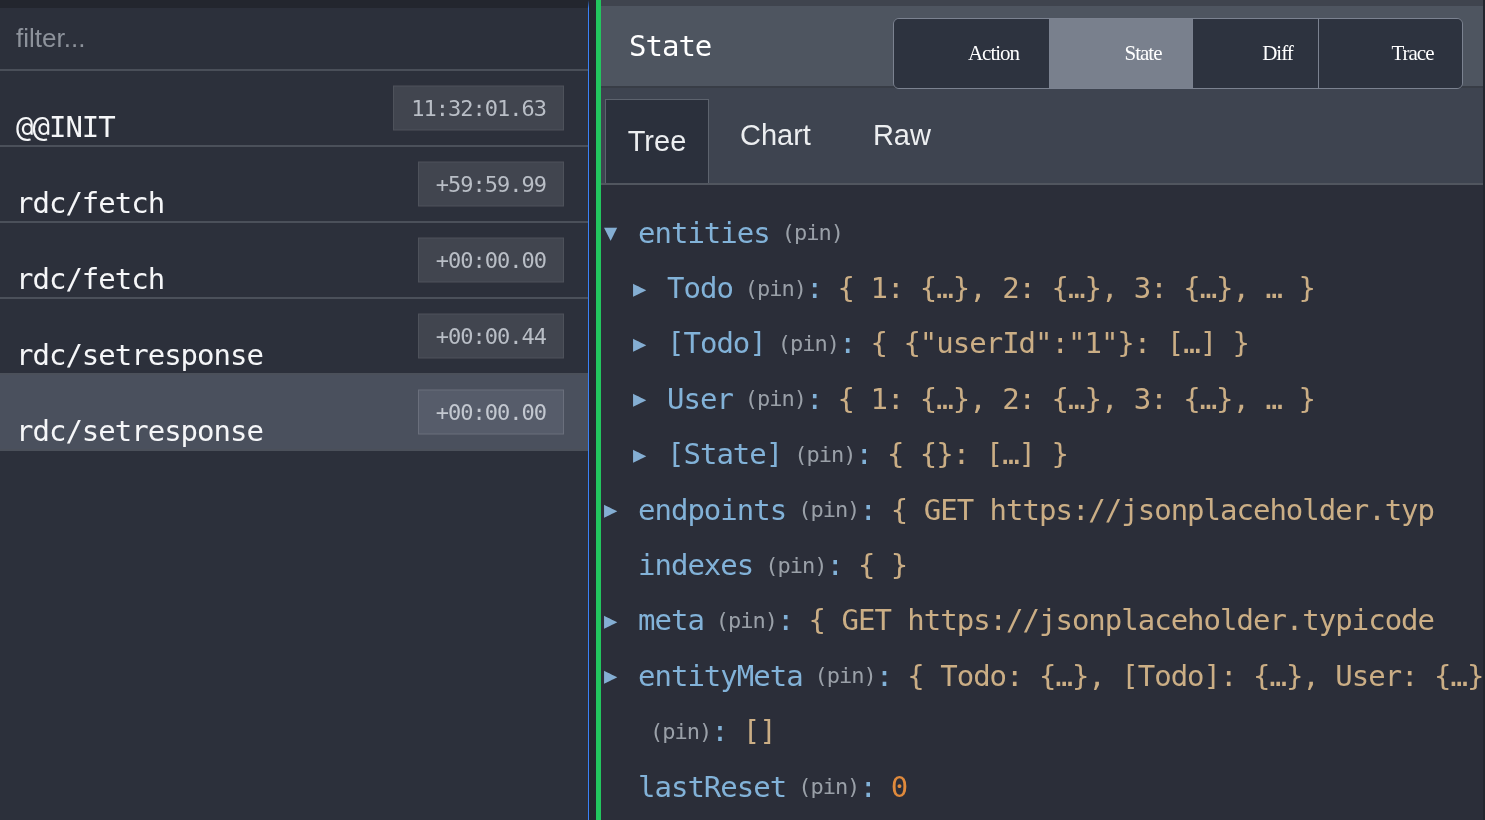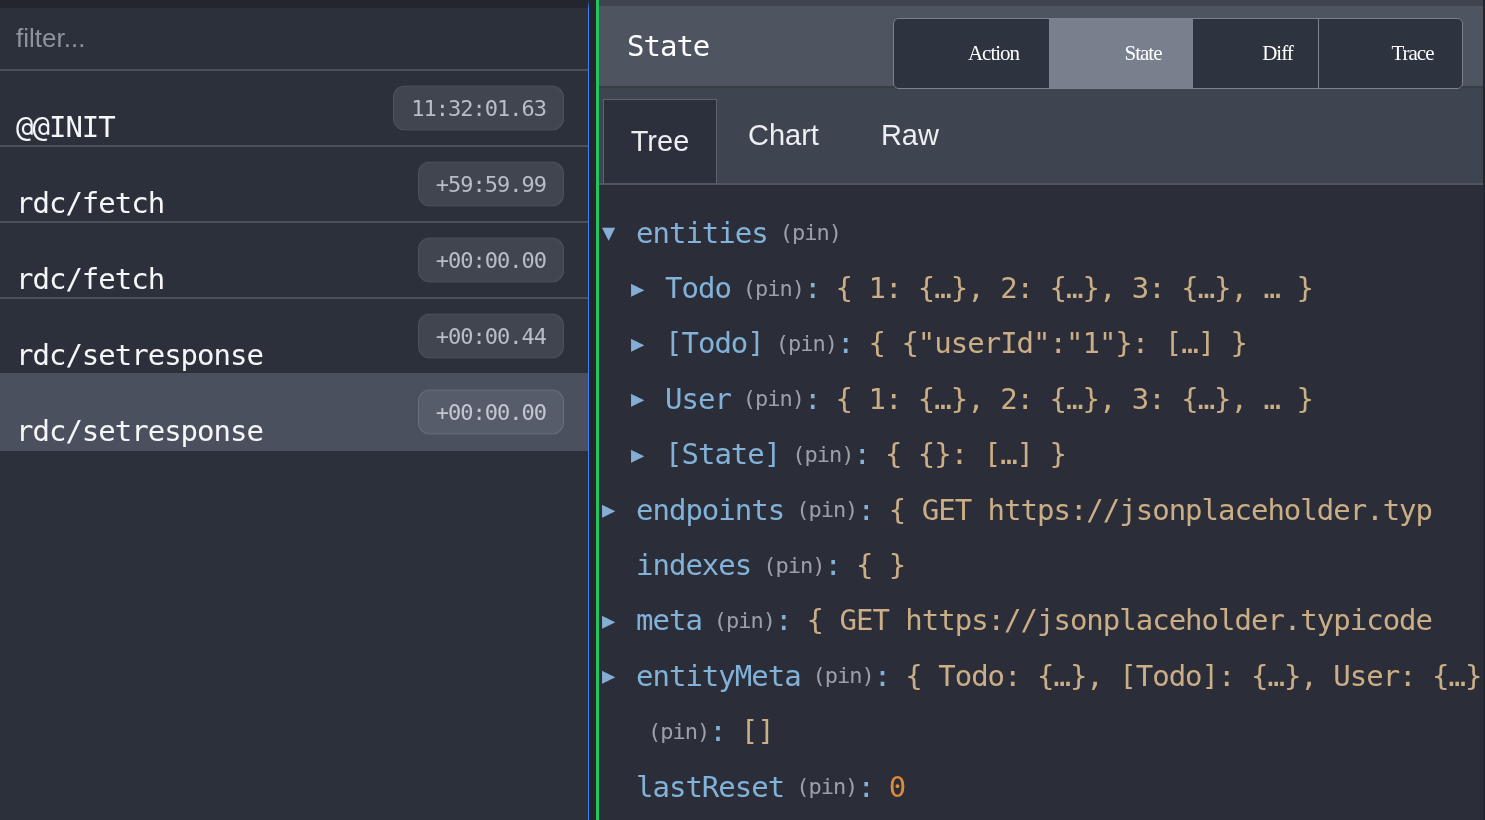--- a/index.html
+++ b/index.html
@@ -41,33 +41,33 @@
   }
   .action-row.selected { background:#4a505d; }
   .action-name {
     font-family:"DejaVu Sans Mono","Liberation Mono",monospace;
     font-size:29px; color:#f5f6f8; letter-spacing:-1px; white-space:nowrap;margin-top:37px;
   }
   .time-badge {
     position:absolute; right:24px; top:50%; transform:translateY(-50%);
     background:#41454f;
     border:1px solid rgba(255,255,255,0.07);
-    border-radius:12px;
+    border-radius:0;
     padding:9px 17px;
     font-family:"DejaVu Sans Mono","Liberation Mono",monospace;
     font-size:22px; color:#b9bec6; letter-spacing:-1px; white-space:nowrap;
   }
   .action-row.selected .time-badge { background:#565c6a; border-color:rgba(255,255,255,0.12); color:#c3c8d0; }
   
   .panel-resizer { width:7px; flex:0 0 7px; background:#23262e; cursor:col-resize; }
   
   .inspector {
     flex:1 1 auto; min-width:0;
     display:flex; flex-direction:column;
-    border-left:3px solid #22c55e;
+    border-left:5px solid #22c55e;
     border-right:2px solid #23262e;
   }
   .inspector-header {
     height:88px; flex:0 0 88px;
     background:#4e5560;
     border-top:6px solid #3f444e;
     border-bottom:2px solid #383d46;
     position:relative;
   }
   .inspector-title {
@@ -107,21 +107,21 @@
   }
   .subtab {
     display:flex; align-items:center; justify-content:center;
     font-family:"Liberation Sans", sans-serif;
     font-size:29px; color:#eceef0;
     background:transparent; border:none; cursor:pointer;
     padding:0 31px;
   }
   .subtab.selected {
     margin-top:11px; padding:0;
-    width:114px;
+    width:104px;
     background:#2b303c;
     border:1px solid #5d636e; border-bottom:none;
   }
   .tree-view {
     flex:1 1 auto; min-width:0;
     background:#2b2e39;
     overflow:hidden;
     padding:20px 0 0 3px;
     font-family:"DejaVu Sans Mono","Liberation Mono",monospace;
     font-size:29px; letter-spacing:-1px;

